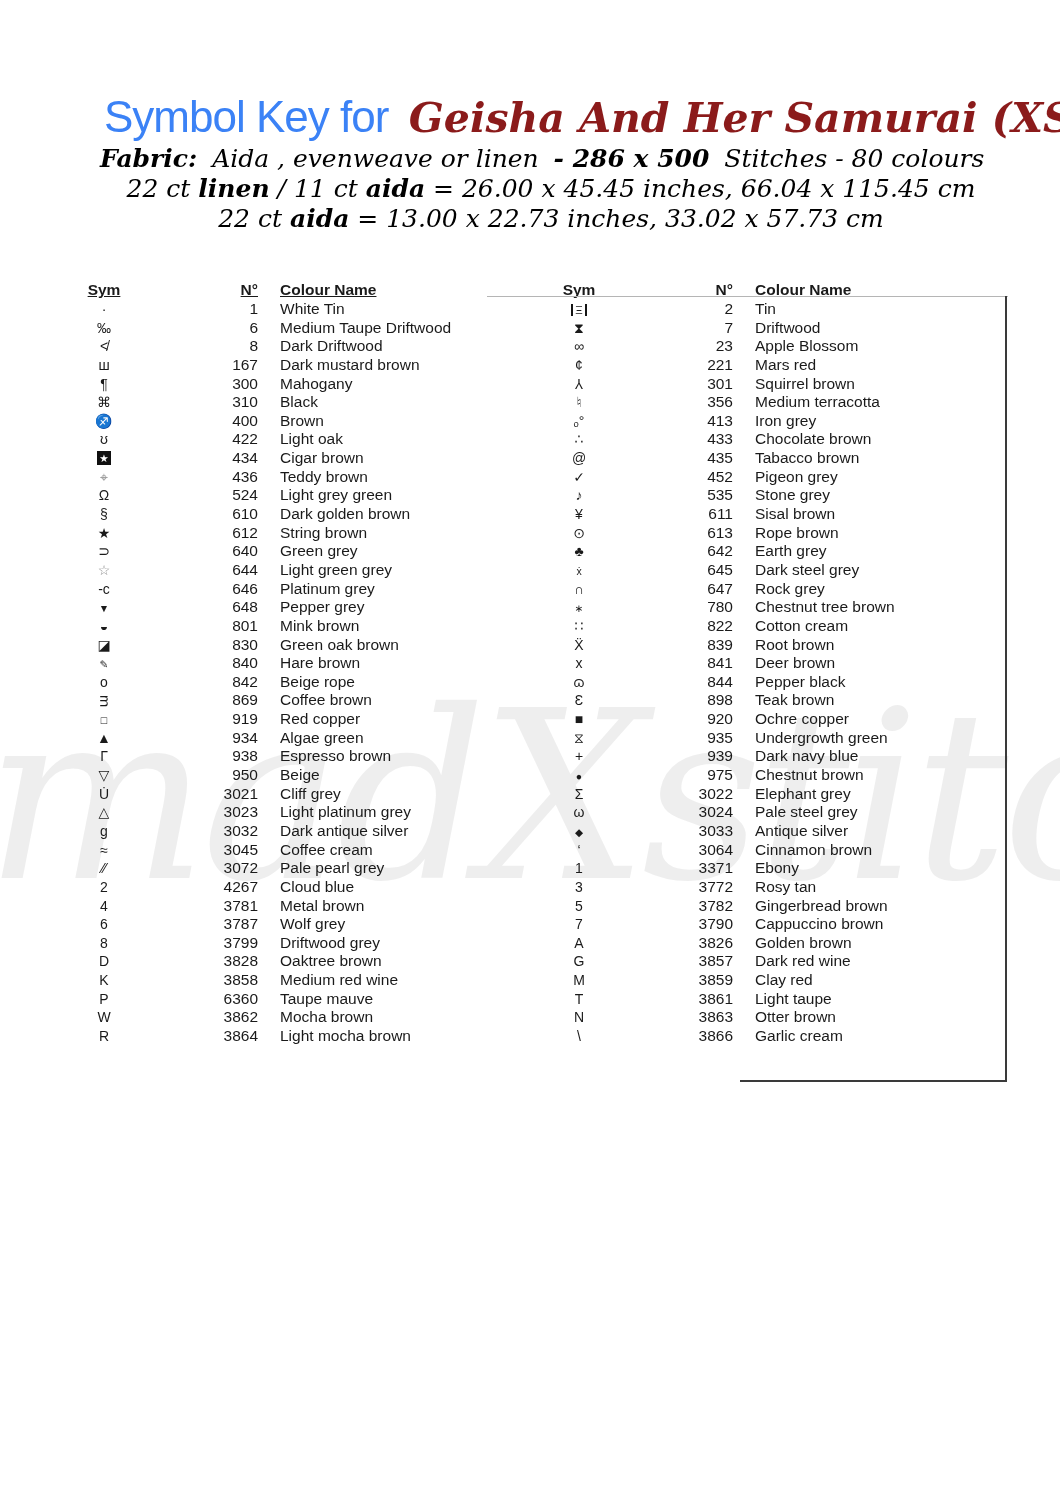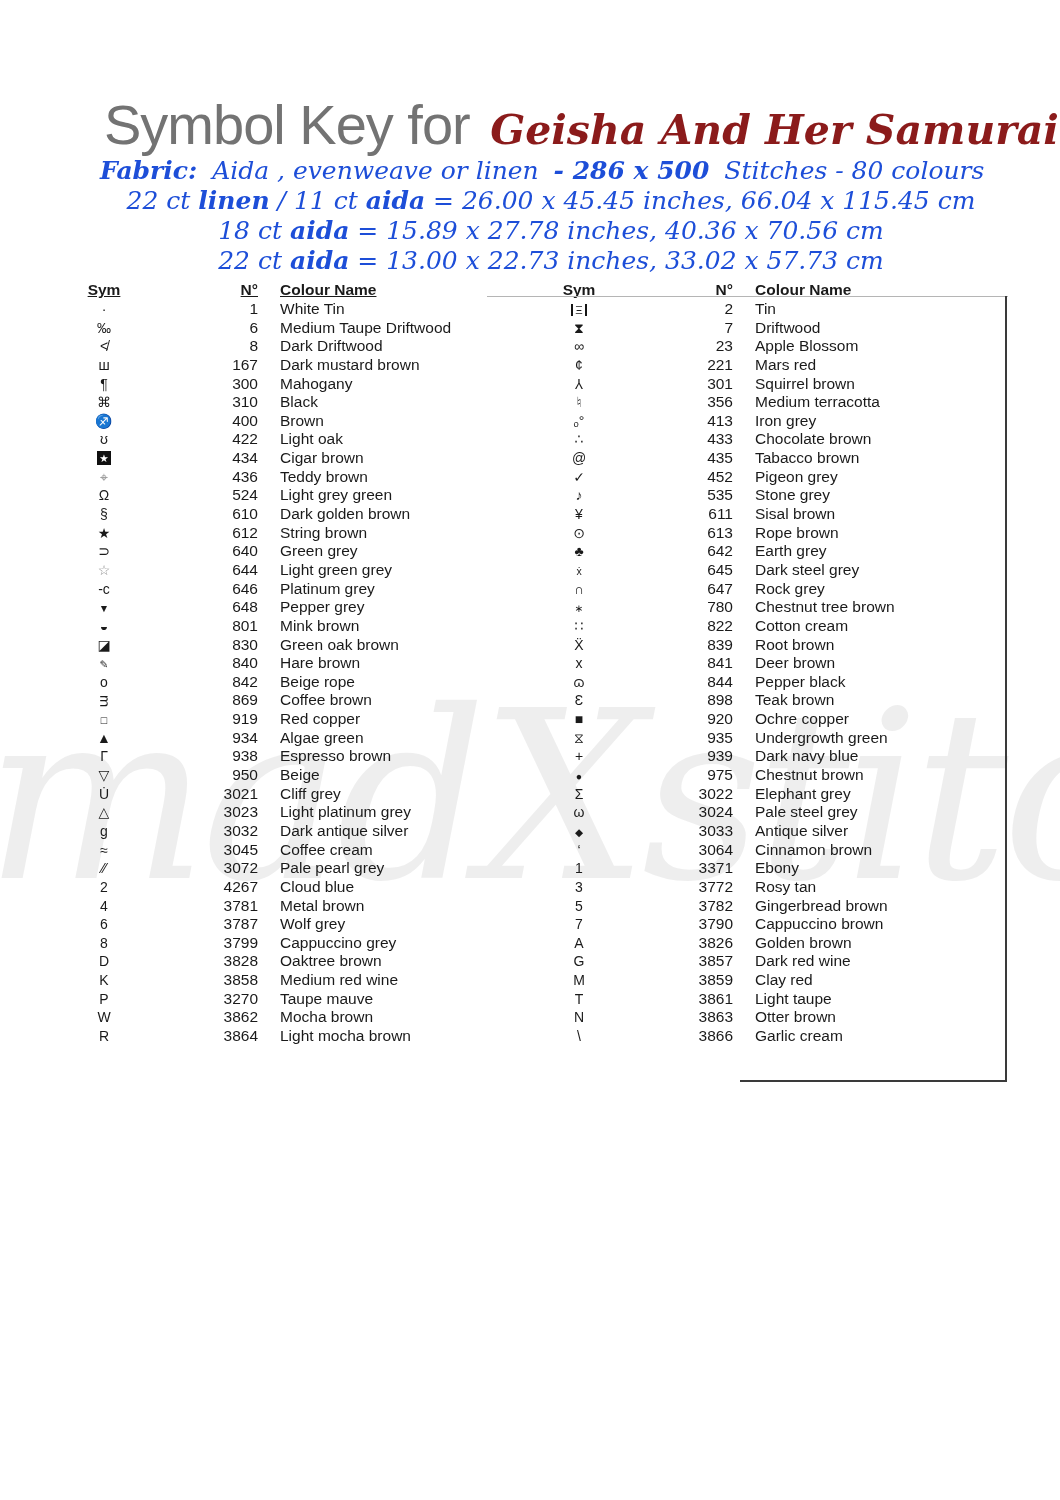--- a/index.html
+++ b/index.html
@@ -11,32 +11,32 @@
   
   #watermark{
     position:absolute;left:-15px;top:660px;width:1100px;
     font-family:"DejaVu Serif",serif;font-style:italic;
     font-size:235px;letter-spacing:-6px;white-space:nowrap;
     color:rgba(90,90,90,0.10);user-select:none;pointer-events:none;
   }
   
   #title-row{position:absolute;left:104px;top:92px;white-space:nowrap;}
   #title-prefix{
-    font-size:56px;color:#737373;letter-spacing:-1px;
+    font-size:44px;color:#3b82f6;letter-spacing:-1px;
     font-family:"Liberation Sans",sans-serif;
   }
   #title-name{
     font-family:"DejaVu Serif",serif;font-style:italic;font-weight:bold;
     font-size:41px;margin-left:16px;letter-spacing:0px;
   }
   
   #fabric{
-    position:absolute;left:100px;top:156px;width:902px;
+    position:absolute;left:100px;top:144px;width:902px;
     font-family:"DejaVu Serif",serif;font-style:italic;font-size:25px;
-    color:#1d4ed8;
+    color:#000000;
   }
   .fline{height:30px;line-height:30px;text-align:center;white-space:nowrap;}
   .fline.first{text-align:left;}
   .fb{font-weight:bold;}
   .fsp{display:inline-block;width:7px;}
   
   .keytable{position:absolute;top:281px;}
   #keytable-left{left:78px;width:400px;}
   #keytable-right{left:553px;width:452px;}
   .krow{
@@ -81,21 +81,20 @@
 
   <div id="fabric">
     <div class="fline first">
       <span class="fb">Fabric:</span><span class="fsp"></span>
       <span>Aida , evenweave or  linen</span><span class="fsp"></span>
       <span class="fb">- 286 x 500</span><span class="fsp"></span>
       <span>Stitches - 80 colours</span>
     </div>
 
   <div class="fline"><span>22 ct</span> <span class="fb">linen</span> <span>/ 11 ct</span> <span class="fb">aida</span> <span>= 26.00 x 45.45 inches, 66.04 x 115.45 cm</span> </div>
-      <div class="fline"><span>18 ct</span> <span class="fb">aida</span> <span>=&nbsp;15.89 x 27.78 inches, 40.36 x 70.56 cm</span> </div>
       <div class="fline"><span>22 ct</span> <span class="fb">aida</span> <span>= 13.00 x 22.73 inches, 33.02 x 57.73 cm</span> </div>
     </div>
 
   <div class="keytable" id="keytable-left">
     <div class="krow khead">
       <span class="cell-sym c">Sym</span>
       <span class="cell-num c">N°</span>
       <span class="cell-name c">Colour Name</span>
     </div>
 
@@ -265,35 +264,35 @@
       <span class="cell-name">Metal brown</span>
     </div>
       <div class="krow">
       <span class="cell-sym"><span class="sym-glyph">6</span></span>
       <span class="cell-num">3787</span>
       <span class="cell-name">Wolf grey</span>
     </div>
       <div class="krow">
       <span class="cell-sym"><span class="sym-glyph">8</span></span>
       <span class="cell-num">3799</span>
-      <span class="cell-name">Cappuccino grey</span>
+      <span class="cell-name">Driftwood grey</span>
     </div>
       <div class="krow">
       <span class="cell-sym"><span class="sym-glyph">D</span></span>
       <span class="cell-num">3828</span>
       <span class="cell-name">Oaktree brown</span>
     </div>
       <div class="krow">
       <span class="cell-sym"><span class="sym-glyph">K</span></span>
       <span class="cell-num">3858</span>
       <span class="cell-name">Medium red wine</span>
     </div>
       <div class="krow">
       <span class="cell-sym"><span class="sym-glyph">P</span></span>
-      <span class="cell-num">3270</span>
+      <span class="cell-num">6360</span>
       <span class="cell-name">Taupe mauve</span>
     </div>
       <div class="krow">
       <span class="cell-sym"><span class="sym-glyph">W</span></span>
       <span class="cell-num">3862</span>
       <span class="cell-name">Mocha brown</span>
     </div>
       <div class="krow">
       <span class="cell-sym"><span class="sym-glyph">R</span></span>
       <span class="cell-num">3864</span>

